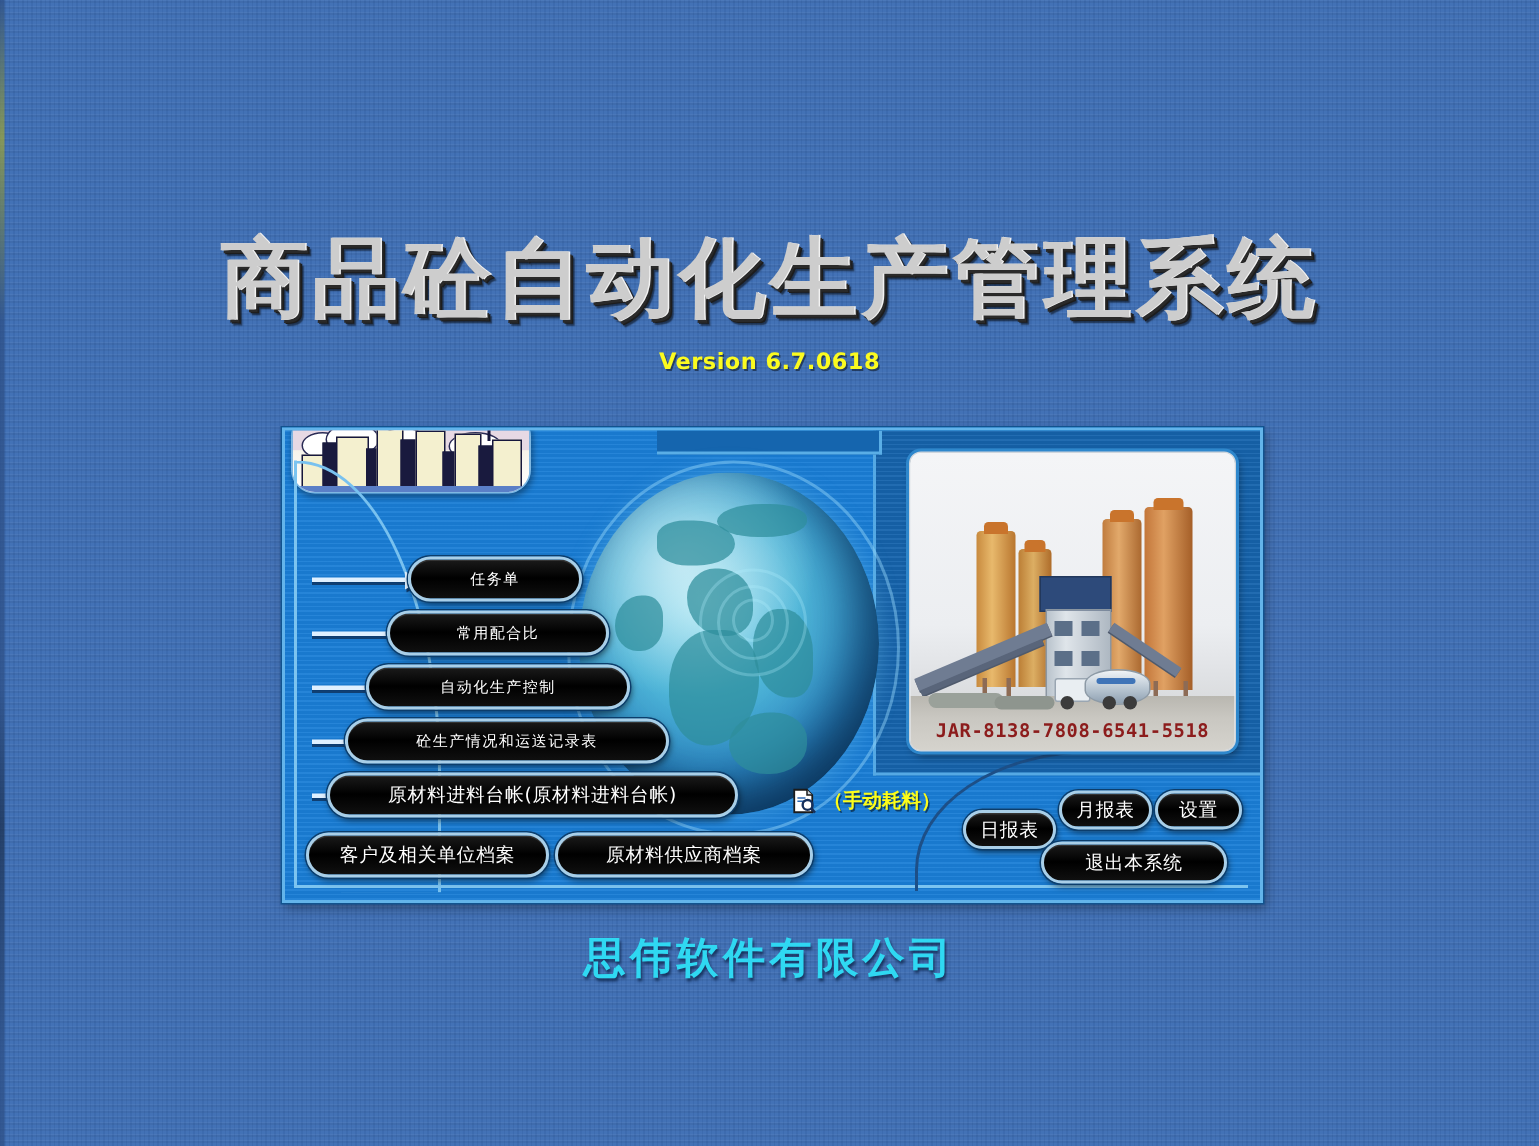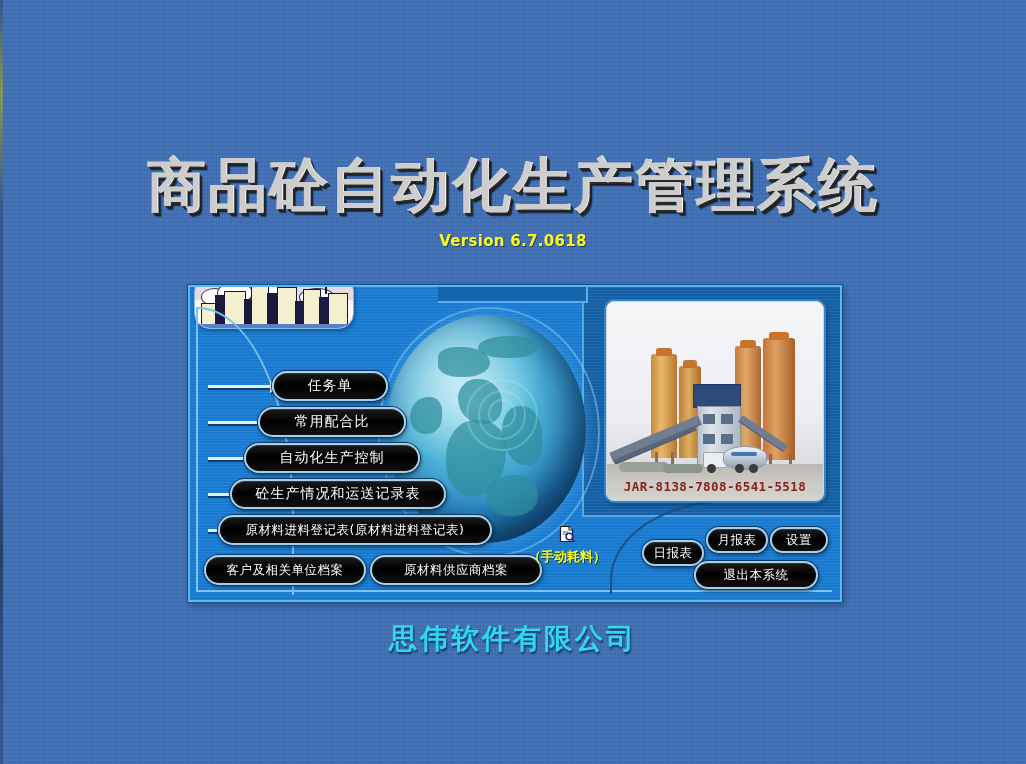--- a/index.html
+++ b/index.html
@@ -249,42 +249,41 @@
     align-items: center;
     justify-content: center;
     background: linear-gradient(to bottom, #1b1b1b 0%, #000000 48%, #101010 100%);
     color: #ffffff;
     border-radius: 999px;
     border: 2px solid #a9cfe8;
     box-shadow:
       0 0 0 1px #0c3d6b,
       1px 2px 4px rgba(0,0,0,.55),
       inset 0 1px 0 rgba(255,255,255,.12);
-    font-size: 14px;
+    font-size: 10px;
     font-weight: normal;
     letter-spacing: 1px;
     white-space: nowrap;
     cursor: pointer;
     user-select: none;
   }
   .pill.small {
     font-size: 12.5px;
     letter-spacing: .5px;
     border-width: 2px;
   }
 
   
   #manual-marker {
     position: absolute;
     left: 338px;
     top: 238px;
     display: flex;
     align-items: center;
     gap: 5px;
-    flex-direction: column;
   }
   #manual-icon {
     position: relative;
     width: 16px; height: 18px;
   }
   #manual-label {
     font-size: 13px;
     font-weight: bold;
     color: #fdfd18;
     letter-spacing: 0px;
@@ -458,21 +457,21 @@
   </div>
   <div class="arrow" style="left:18px;top:276px;width:34px;">
     <div class="shaft" style="width:24px;"></div>
       <div class="head"></div>
   </div>
 
   <div class="pill" style="left:82px;top:84px;width:112px;height:26px;">任务单</div>
   <div class="pill" style="left:68px;top:120px;width:144px;height:26px;">常用配合比</div>
   <div class="pill" style="left:54px;top:156px;width:172px;height:26px;">自动化生产控制</div>
   <div class="pill" style="left:40px;top:192px;width:212px;height:26px;">砼生产情况和运送记录表</div>
-  <div class="pill small" style="left:28px;top:228px;width:270px;height:26px;">原材料进料登记表(原材料进料登记表)</div>
+  <div class="pill small" style="left:28px;top:228px;width:270px;height:26px;">原材料进料台帐(原材料进料台帐)</div>
   <div class="pill small" style="left:14px;top:268px;width:158px;height:26px;font-family:Liberation Mono, monospace;">客户及相关单位档案</div>
   <div class="pill small" style="left:180px;top:268px;width:168px;height:26px;">原材料供应商档案</div>
 
   <div id="manual-marker">
     <span id="manual-icon">
       <svg width="16" height="18" viewBox="0 0 16 18">
         <path d="M1.5 1.5 H10 L13.5 5 V16.5 H1.5 Z" fill="#ffffff" stroke="#1b1b1b" stroke-width="1.2"></path>
         <path d="M10 1.5 V5 H13.5" fill="#cfd6dd" stroke="#1b1b1b" stroke-width="1"></path>
         <line x1="3.6" y1="7" x2="9" y2="7" stroke="#2b66b0" stroke-width="1"></line>
         <line x1="3.6" y1="9.2" x2="9" y2="9.2" stroke="#2b66b0" stroke-width="1"></line>

